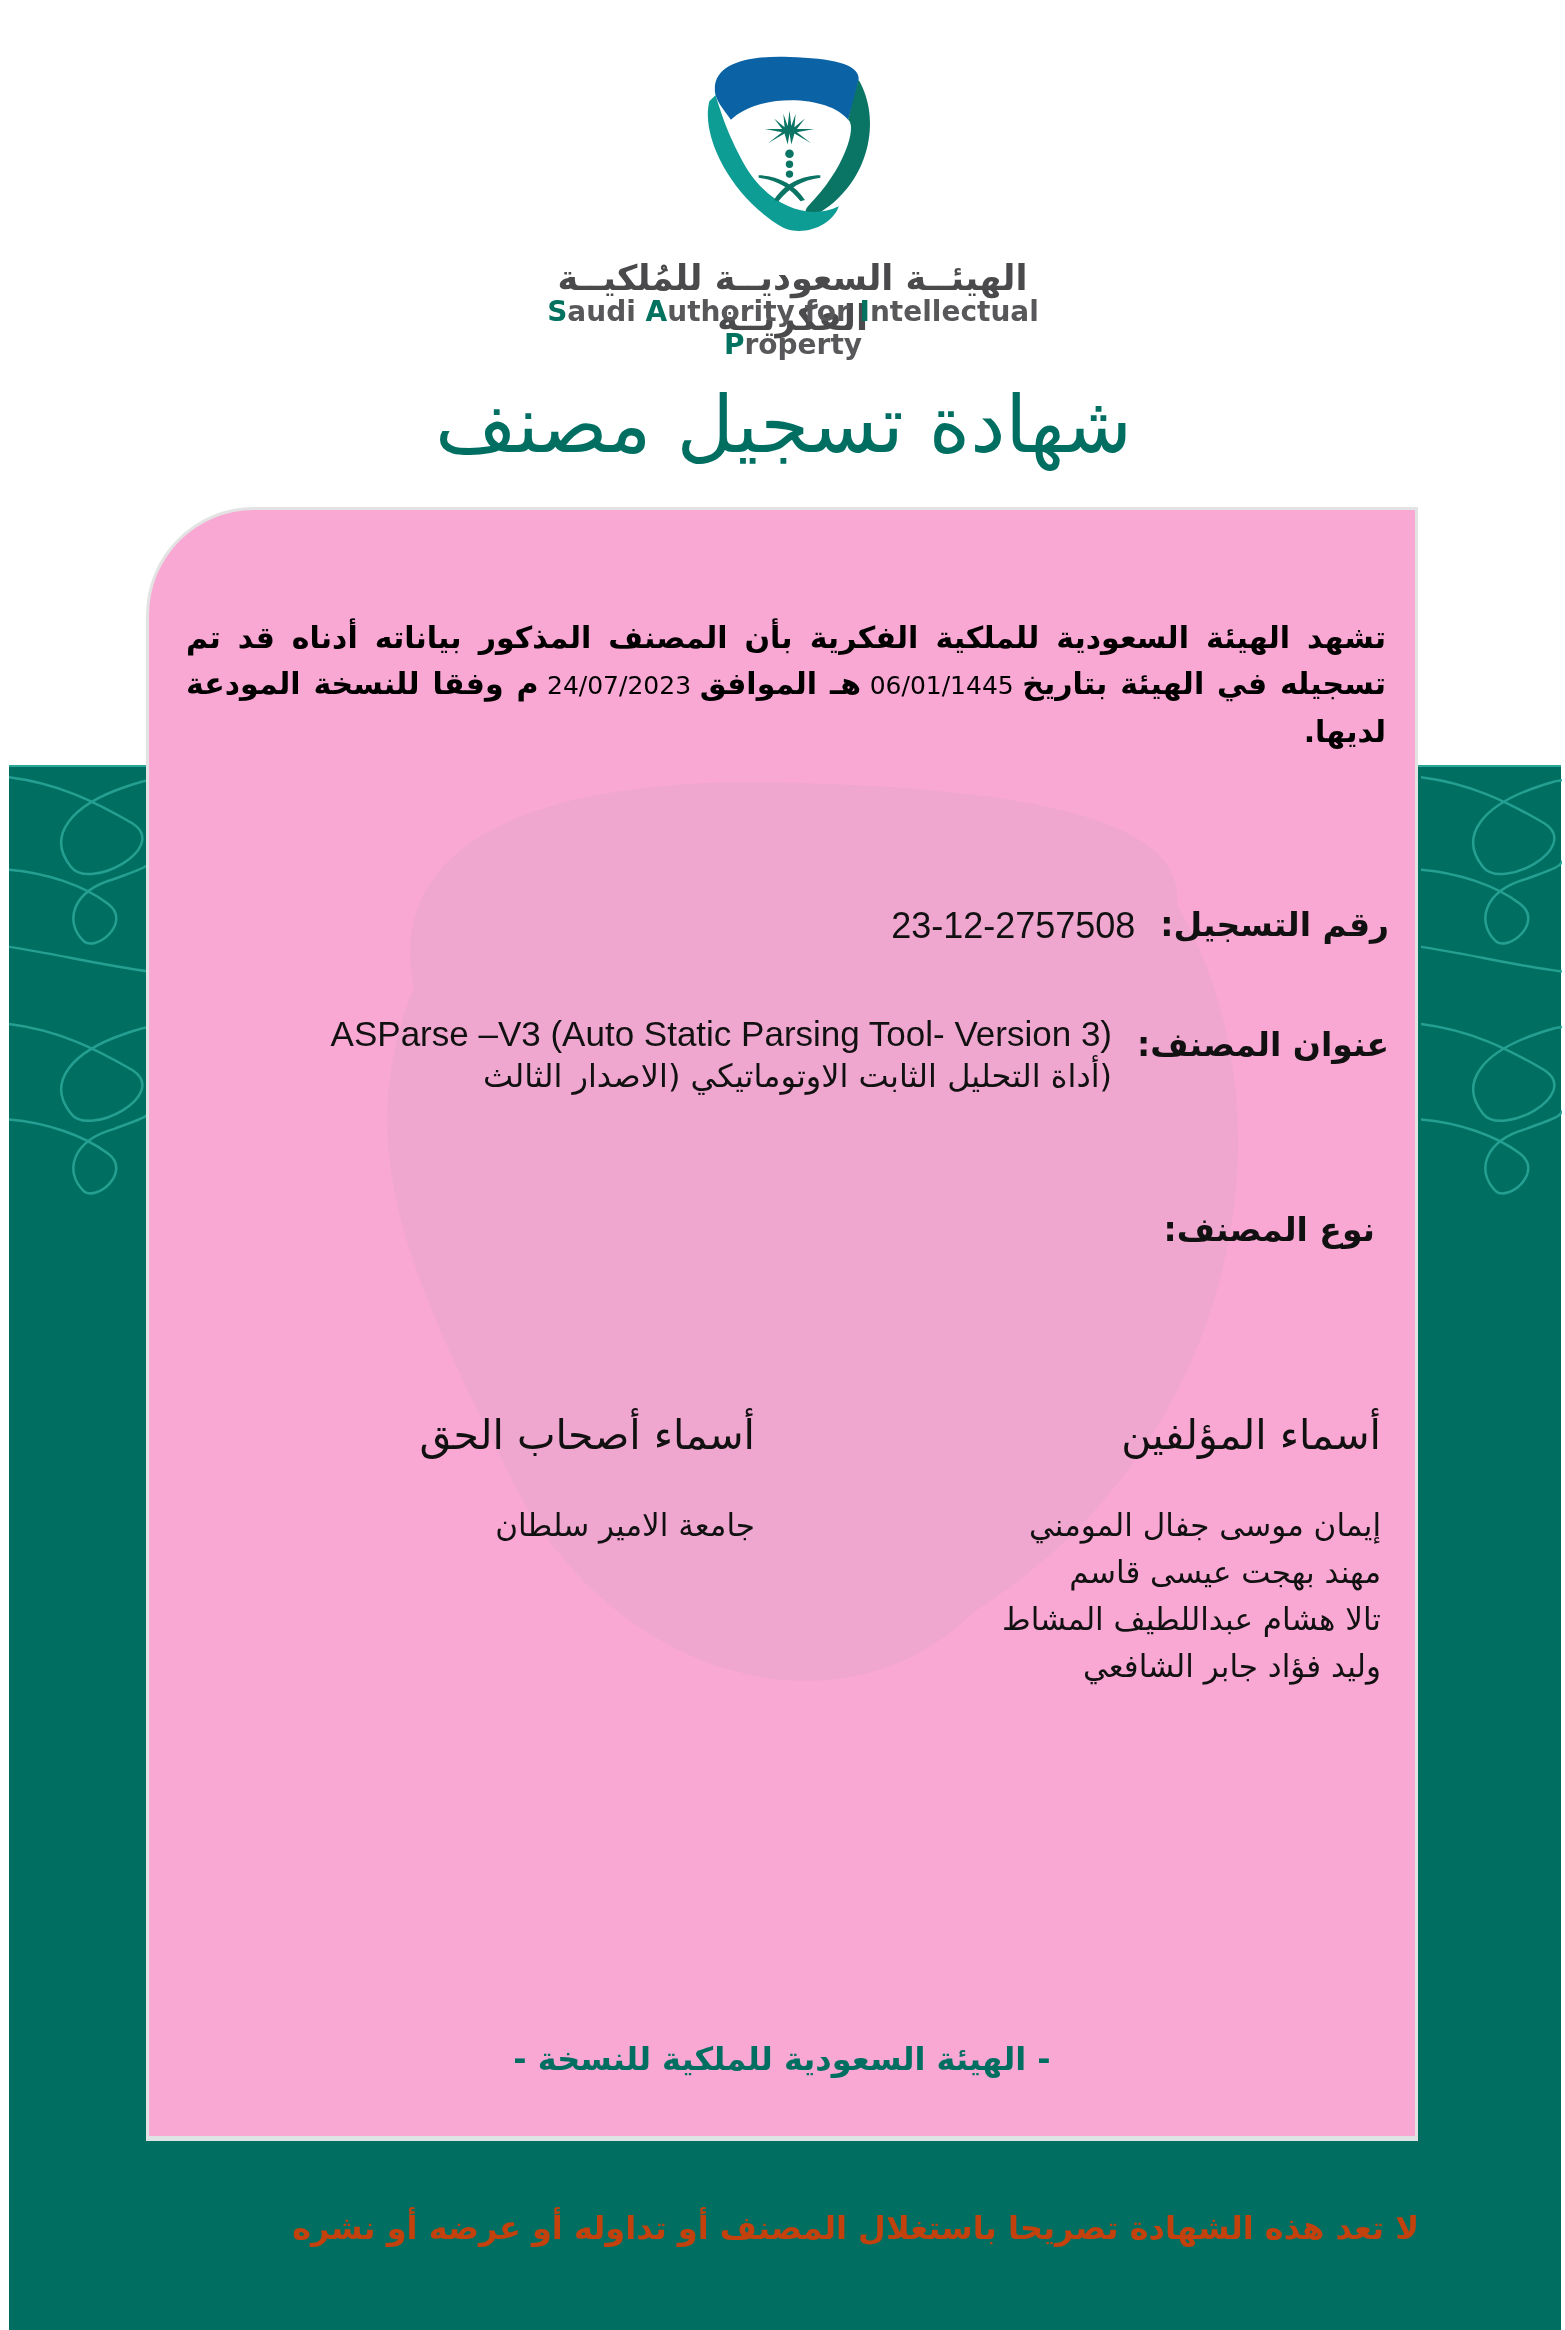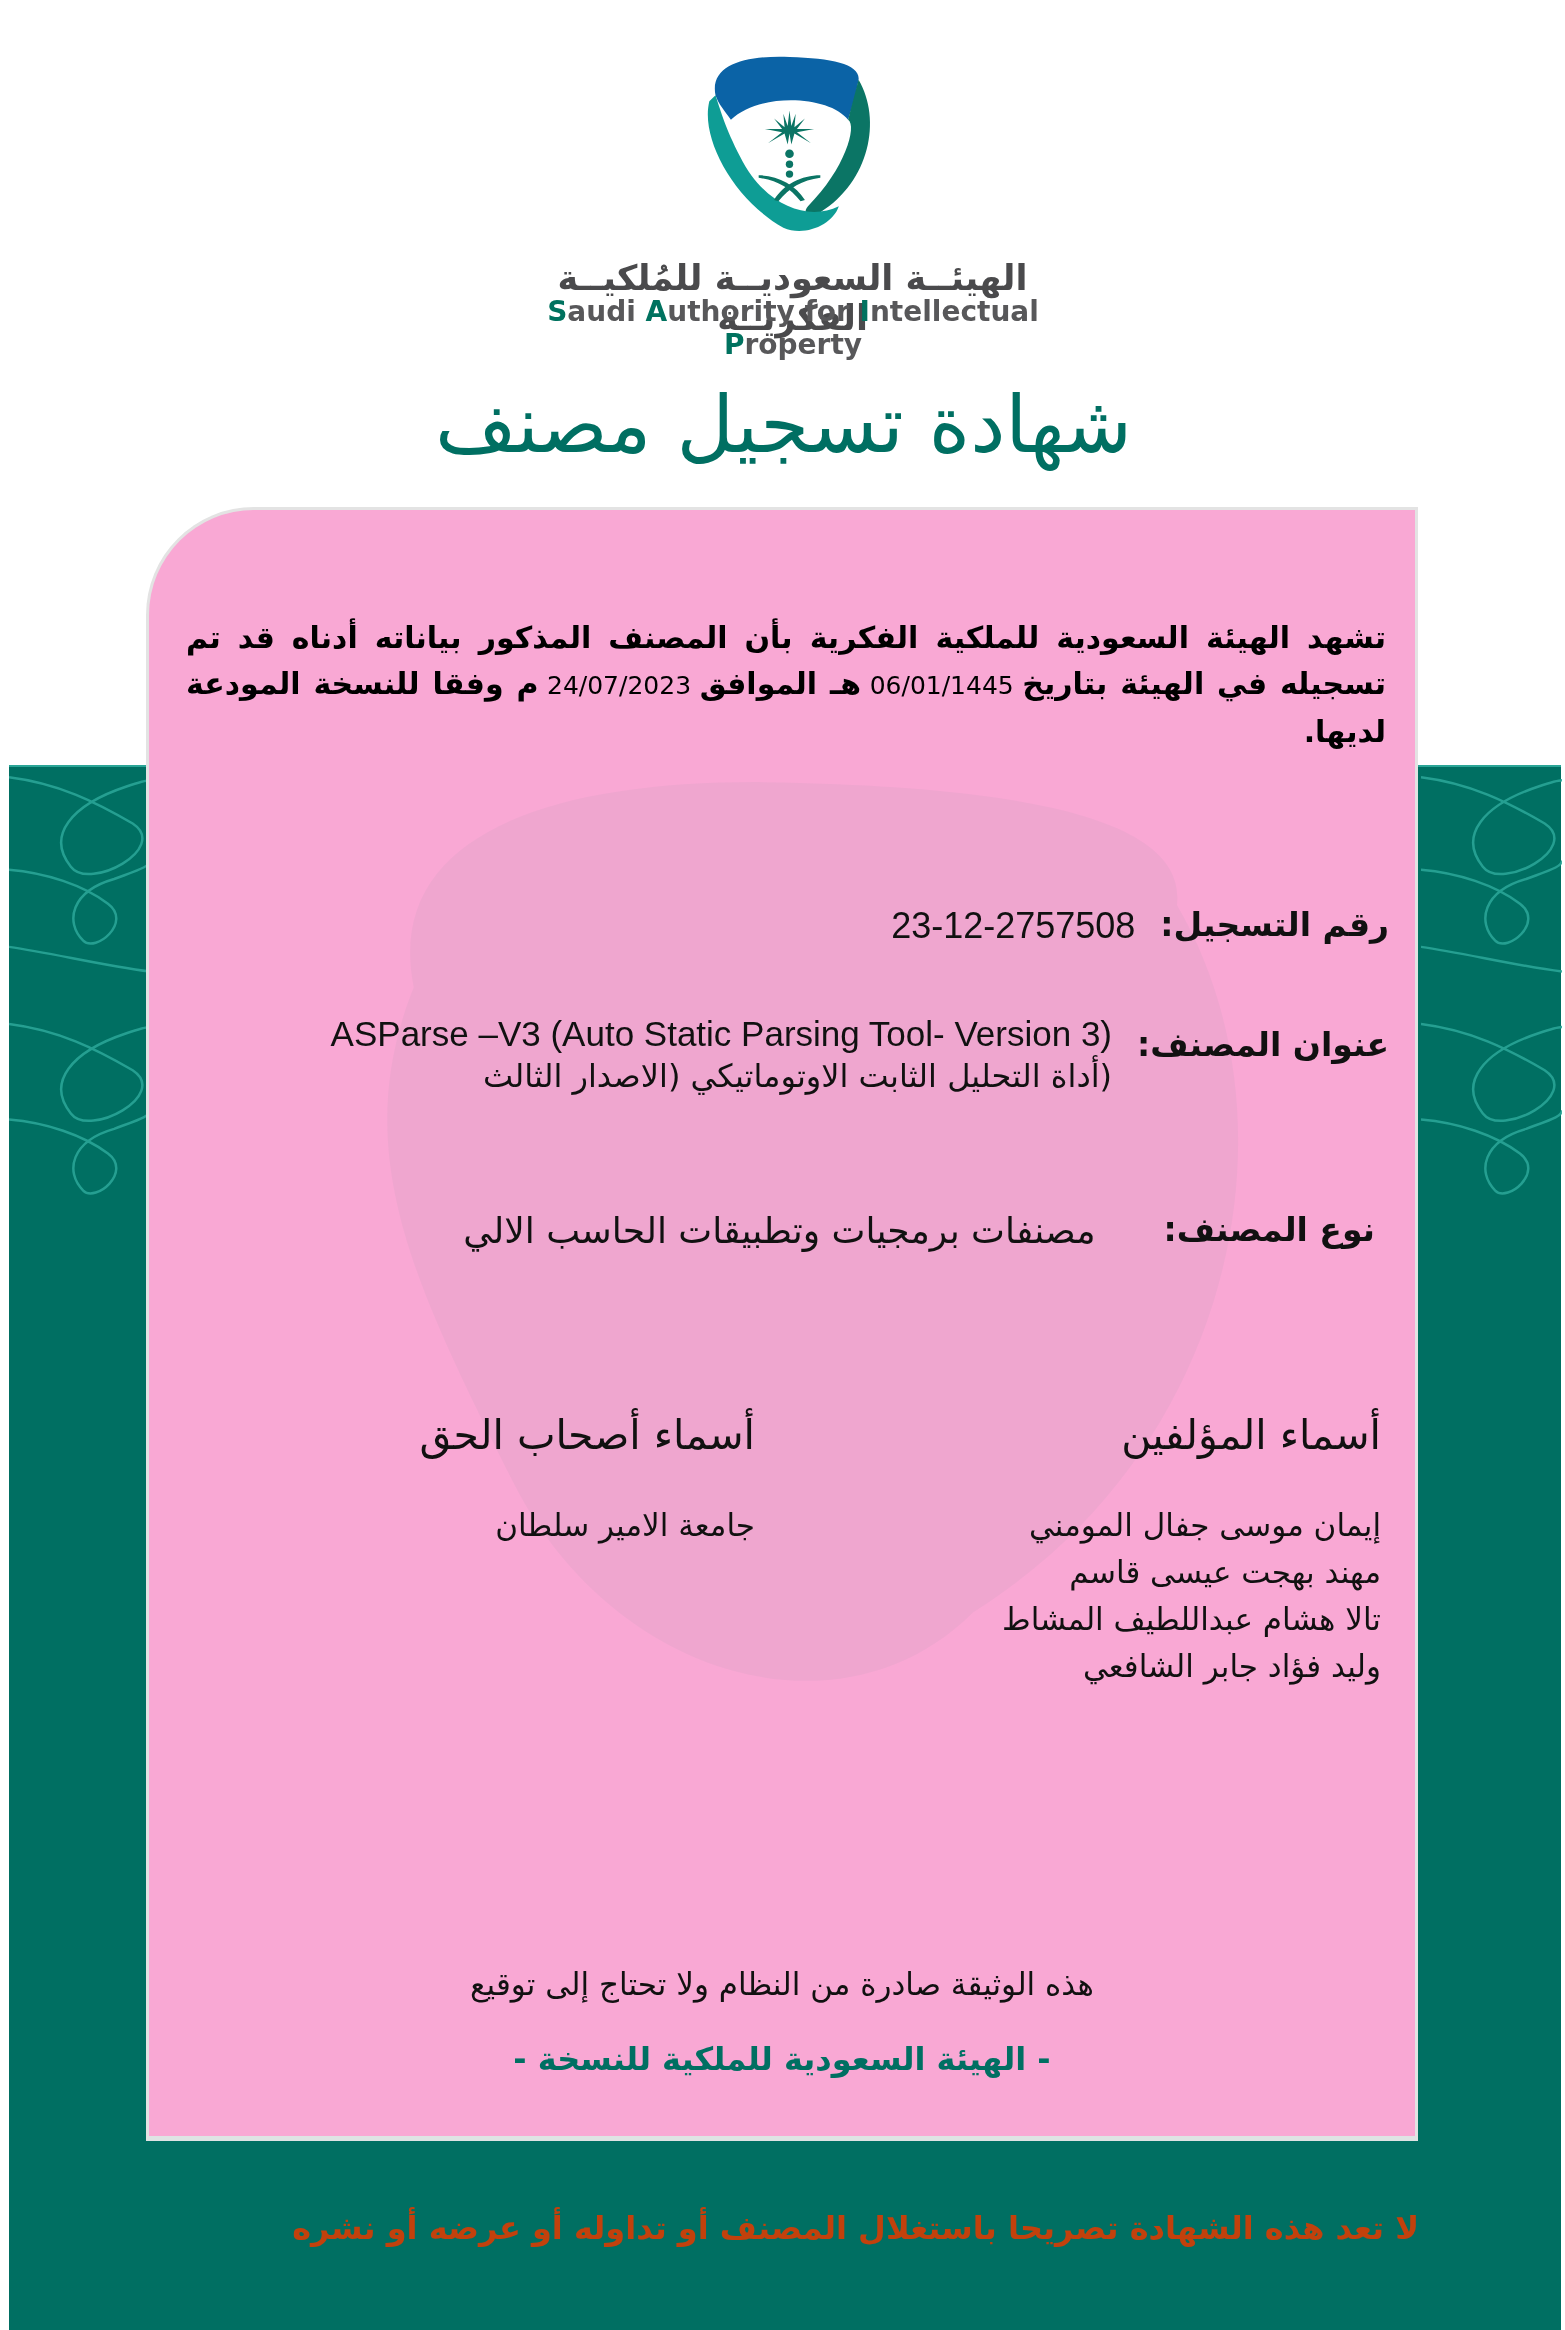--- a/index.html
+++ b/index.html
@@ -142,34 +142,32 @@
   <div class="field title-field">
     <span class="label">عنوان المصنف:</span>
     <div>
       <div class="value-en">ASParse –V3 (Auto Static Parsing Tool- Version 3)</div>
       <div class="value-ar">(أداة التحليل الثابت الاوتوماتيكي (الاصدار الثالث</div>
     </div>
   </div>
 
   <div class="field type-field">
     <span class="label">نوع المصنف:</span>
-    <span class="value">مصنفات برمجيات وتطبيقات الحاسب الالي</span>
   </div>
 
   <div class="authors-col">
     <div class="col-head">أسماء المؤلفين</div>
     <div class="col-item">إيمان  موسى  جفال المومني</div>
     <div class="col-item">مهند بهجت عيسى قاسم</div>
     <div class="col-item">تالا هشام عبداللطيف المشاط</div>
     <div class="col-item">وليد  فؤاد  جابر الشافعي</div>
   </div>
 
   <div class="owners-col">
     <div class="col-head">أسماء أصحاب الحق</div>
     <div class="col-item">جامعة الامير سلطان</div>
   </div>
 
-  <div class="footer-note">هذه الوثيقة صادرة من النظام ولا تحتاج إلى توقيع</div>
   <div class="footer-org">- الهيئة السعودية للملكية للنسخة -</div>
 </div>
 
 <div class="disclaimer">لا تعد هذه الشهادة تصريحا باستغلال المصنف أو تداوله أو عرضه أو نشره</div>
 
 
 </body></html>

